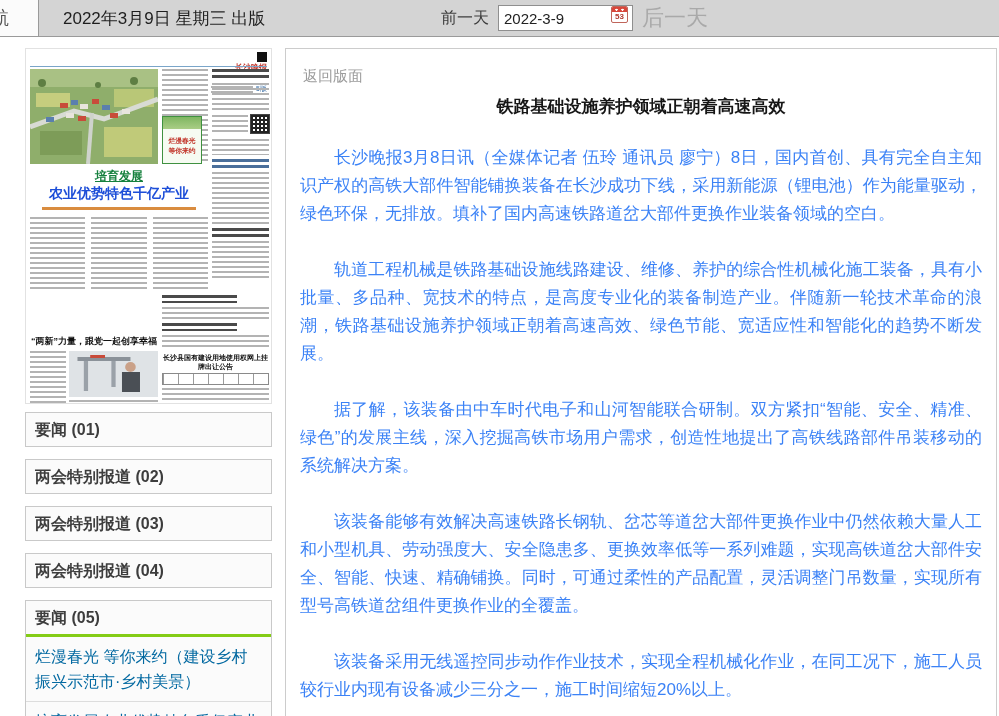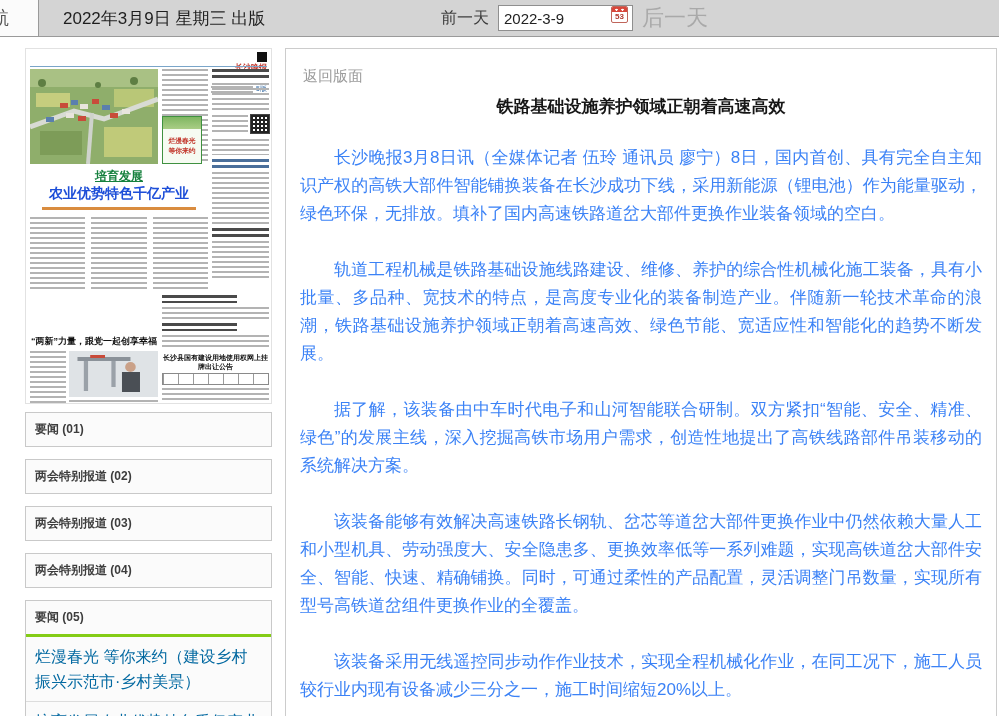--- a/index.html
+++ b/index.html
@@ -94,21 +94,21 @@
     display:flex; flex-direction:column; gap:4px; }
   .np-notice { position:absolute; left:136px; top:304px; width:107px; height:48px; }
   .np-notice-title { font-size:7px; font-weight:bold; color:#111; line-height:9px;
     text-align:center; overflow:hidden; max-height:18px; }
   .np-notice-table { height:12px; border:1px solid #8a8a8a; margin:2px 0 3px;
     background-image:repeating-linear-gradient(90deg,#9a9a9a 0 1px,rgba(0,0,0,0) 1px 15px); }
 
   
   .section-box { border:1px solid #c9c9c9; background:#fbfbfb; margin-bottom:12px;
     cursor:pointer; }
-  .section-box .sec-label { display:block; padding:6px 9px; font-size:12px;
+  .section-box .sec-label { display:block; padding:6px 9px; font-size:16px;
     font-weight:bold; color:#3d3d3d; line-height:21px; }
   .section-box.expanded { margin-bottom:0; }
   .section-box.expanded .sec-label { border-bottom:3px solid #84cc16; }
   .art-link { padding:7px 9px; font-size:16px; color:#0369a1; line-height:25px;
     border-bottom:1px solid #ddd; cursor:pointer; }
   .art-link:last-child { border-bottom:none; }
 
   
   .back-link { display:inline-block; margin:18px 0 0 5px; font-size:15px;
     color:#9b9b9b; cursor:pointer; text-decoration:none; }

